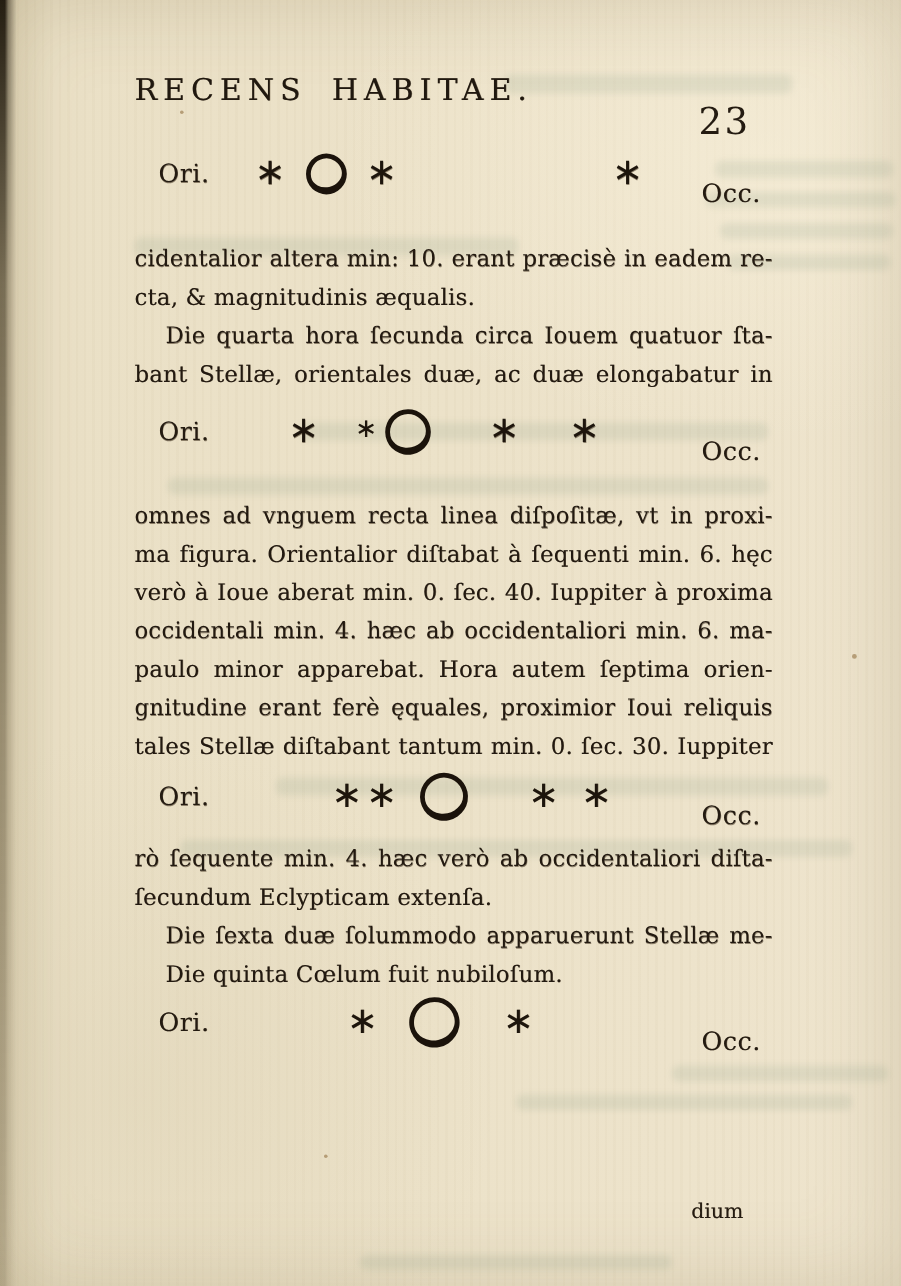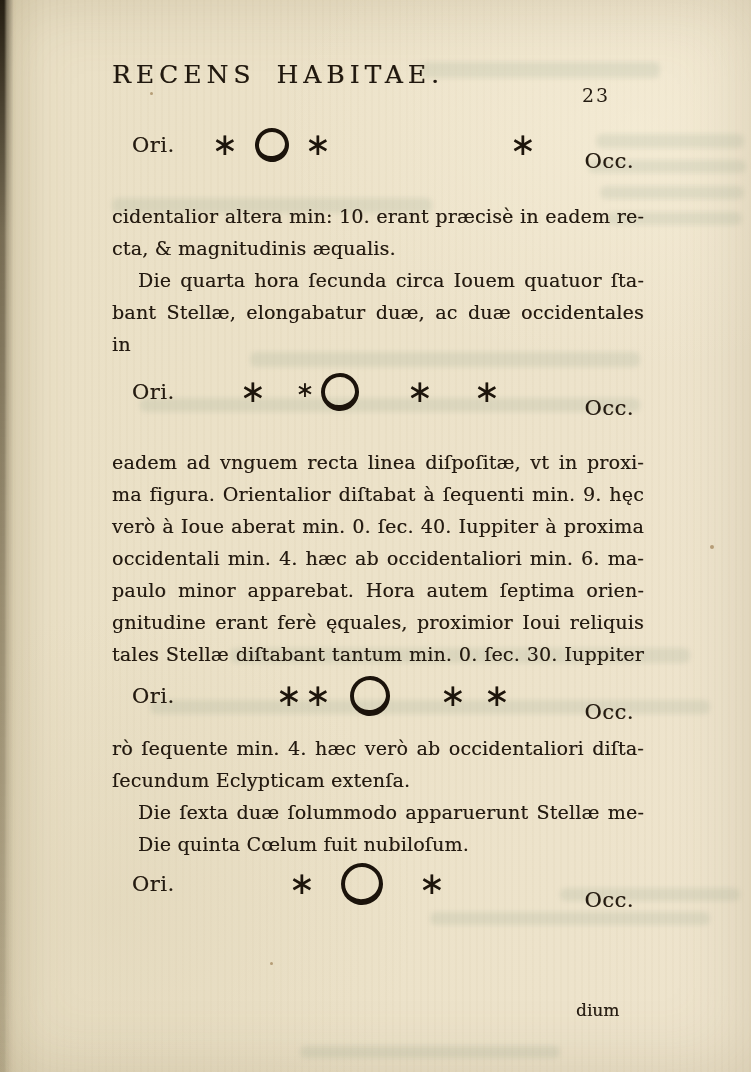--- a/index.html
+++ b/index.html
@@ -26,21 +26,21 @@
   .smudge{position:absolute;border-radius:6px;background:rgba(96,128,108,.12);filter:blur(2.5px);pointer-events:none;}
   .fox{position:absolute;border-radius:50%;background:rgba(130,92,40,.5);filter:blur(.5px);}
 
   .text-col{position:absolute;left:112px;top:58px;width:532px;}
   .running-head{
     font-size:25px;line-height:34px;
     letter-spacing:5px;word-spacing:8px;color:#20180f;
     margin:0 0 2px 0;text-shadow:.4px .4px .5px rgba(40,26,10,.55);
   }
   .pagenum{
-    position:absolute;left:582px;top:84px;font-size:19px;color:#241b11;
+    position:absolute;left:582px;top:84px;font-size:31px;color:#241b11;
     font-family:"DejaVu Serif", serif;letter-spacing:2px;
   }
   .tline{
     font-size:19px;line-height:32px;color:#221910;
     letter-spacing:.2px;white-space:normal;
     text-shadow:.35px .35px .4px rgba(45,30,12,.5);
     text-align:justify;text-align-last:left;
   }
   .tline.j{text-align-last:justify;}
   .tline.ind{text-indent:26px;}
@@ -108,32 +108,32 @@
         <span class="dlabel dleft">Ori.</span>
         <span class="star" style="left: 113px;">∗</span>
         <span class="jupiter" style="left: 160px; width: 34px; height: 34px;"></span>
         <span class="star" style="left: 206px;">∗</span>
         <span class="star" style="left: 411px;">∗</span>
         <span class="dlabel dright">Occ.</span>
       </div>
       <div class="tline j">cidentalior altera min: 10. erant præcisè in eadem re-</div>
       <div class="tline ">cta, &amp; magnitudinis æqualis.</div>
       <div class="tline j ind">Die quarta hora ſecunda circa Iouem quatuor ſta-</div>
-      <div class="tline j">bant Stellæ, elongabatur duæ, ac duæ occidentales in</div>
+      <div class="tline j">bant Stellæ, orientales duæ, ac duæ elongabatur in</div>
       <div class="diagram d2">
         <span class="dlabel dleft">Ori.</span>
         <span class="star" style="left: 141px;">∗</span>
         <span class="star small" style="left: 193px;">∗</span>
         <span class="jupiter" style="left: 228px; width: 38px; height: 38px;"></span>
         <span class="star" style="left: 308px;">∗</span>
         <span class="star" style="left: 375px;">∗</span>
         <span class="dlabel dright">Occ.</span>
       </div>
-      <div class="tline j">eadem ad vnguem recta linea diſpoſitæ, vt in proxi-</div>
-      <div class="tline j">ma figura. Orientalior diſtabat à ſequenti min. 9. hęc</div>
+      <div class="tline j">omnes ad vnguem recta linea diſpoſitæ, vt in proxi-</div>
+      <div class="tline j">ma figura. Orientalior diſtabat à ſequenti min. 6. hęc</div>
       <div class="tline j">verò à Ioue aberat min. 0. ſec. 40. Iuppiter à proxima</div>
       <div class="tline j">occidentali min. 4. hæc ab occidentaliori min. 6. ma-</div>
       <div class="tline j">paulo minor apparebat. Hora autem ſeptima orien-</div>
       <div class="tline j">gnitudine erant ferè ęquales, proximior Ioui reliquis</div>
       <div class="tline j">tales Stellæ diſtabant tantum min. 0. ſec. 30. Iuppiter</div>
       <div class="diagram d3">
         <span class="dlabel dleft">Ori.</span>
         <span class="star" style="left: 177px;">∗</span>
         <span class="star" style="left: 206px;">∗</span>
         <span class="jupiter" style="left: 258px; width: 40px; height: 40px;"></span>

